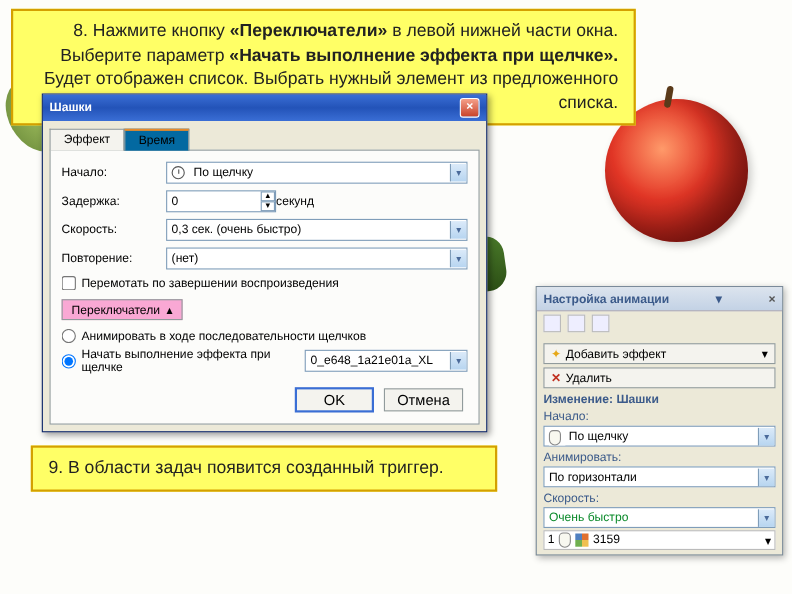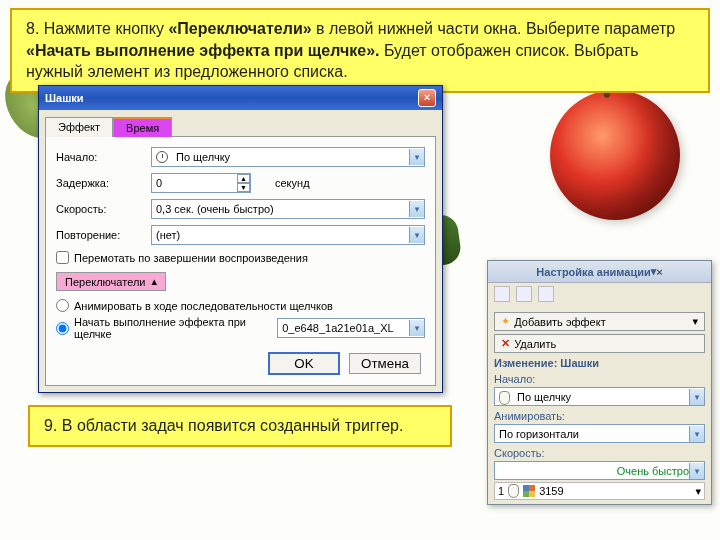--- a/index.html
+++ b/index.html
@@ -51,21 +51,21 @@
   .instr-box {
     position: absolute;
     background: #ffff66;
     border: 2px solid #d4a000;
     padding: 8px 14px;
     font-size: 16px;
     line-height: 1.35;
     color: #222;
   }
   .instr-box b { font-weight: bold; }
-  #box8 { left: 10px; top: 8px; width: 700px; }
+  #box8 { left: 10px; top: 8px; width: 568px; text-align: right; }
   #box9 { left: 28px; top: 405px; width: 424px; }
 
   
   .dlg {
     position: absolute; left: 38px; top: 85px;
     width: 405px;
     background: #ece9d8;
     border: 1px solid #0a246a;
     box-shadow: 2px 2px 6px rgba(0,0,0,0.4);
   }
@@ -82,33 +82,33 @@
     border:1px solid #fff; border-radius:3px;
     color:#fff; text-align:center; line-height:14px;
     font-family: Arial; font-weight:bold; cursor:pointer;
   }
   .tabs { display:flex; padding: 6px 6px 0 6px; }
   .tab {
     padding: 3px 12px; border:1px solid #919b9c;
     background:#f4f3ee; border-bottom:none;
     position:relative; top:1px; cursor:pointer;
   }
-  .tab.active { background:#d946ef; border-top:2px solid #e68b2c; z-index:2; }
+  .tab.active { background:#0369a1; border-top:2px solid #e68b2c; z-index:2; }
   .tab-body {
     margin: 0 6px 6px 6px; padding: 10px 10px 8px 10px;
     border:1px solid #919b9c; background:#fcfcfa;
   }
   .row { display:flex; align-items:center; margin-bottom:6px; }
   .row label { width:95px; }
   .row .control {
     flex:1; background:#fff; border:1px solid #7f9db9;
     height:20px; display:flex; align-items:center;
     padding:0 4px; justify-content:space-between;
   }
-  .row .unit { margin-left:24px; }
+  .row .unit { margin-left:0; }
   .dd-arrow {
     width:15px; height:16px;
     background: linear-gradient(#dbeaf9,#b7d5f0);
     border-left:1px solid #7f9db9;
     display:flex; align-items:center; justify-content:center;
     margin-right:-4px;
   }
   .dd-arrow::after { content:'▾'; font-size:9px; color:#4a6a9a; }
   .chk { display:flex; align-items:center; margin:4px 0; }
   .chk input { margin-right:5px; }
@@ -137,21 +137,21 @@
   .pane {
     position:absolute; right:8px; top:260px;
     width:225px; background:#ece9d8;
     border:1px solid #7a8a9a;
     box-shadow:2px 2px 6px rgba(0,0,0,0.3);
     font-size:11px;
   }
   .pane-title {
     background: linear-gradient(#dce4ee,#c3d2e5);
     padding:4px 6px; font-weight:bold; color:#3b5a8a;
-    display:flex; justify-content:center; align-items:center;
+    display:flex; justify-content:space-between; align-items:center;
     border-bottom:1px solid #aab;
   }
   .pane-title .x { cursor:pointer; color:#555; }
   .pane-toolbar { padding:3px 6px; display:flex; gap:6px; }
   .pane-toolbar .ticon {
     width:16px; height:16px; border:1px solid #bbb; background:#eef;
   }
   .pane-body { padding:4px 6px; }
   .pane-btn {
     display:flex; align-items:center;
@@ -160,21 +160,21 @@
   }
   .pane-btn .star { color:#e6a817; margin-right:4px; }
   .pane-btn .dd { margin-left:auto; }
   .pane-btn.rem .xmark { color:#c03020; margin-right:4px; font-weight:bold; }
   .pane-label { color:#3b5a8a; margin:4px 0 2px 0; }
   .pane-dd {
     background:#fff; border:1px solid #7f9db9;
     height:19px; display:flex; align-items:center;
     padding:0 4px; justify-content:space-between;
   }
-  .pane-dd.fast { color:#0a8a2a;justify-content:flex-end; }
+  .pane-dd.fast { color:#0a8a2a; }
   .trig-bar {
     background: linear-gradient(#e8e4d4,#d8d4c4);
     padding:2px 4px; border:1px solid #c0bca8; margin-top:3px;
     font-size:10px;
   }
   .anim-item {
     display:flex; align-items:center; border:1px solid #bbb;
     background:#fff; padding:1px 3px; margin-top:2px;
   }
   .anim-item .num { margin-right:4px; }

